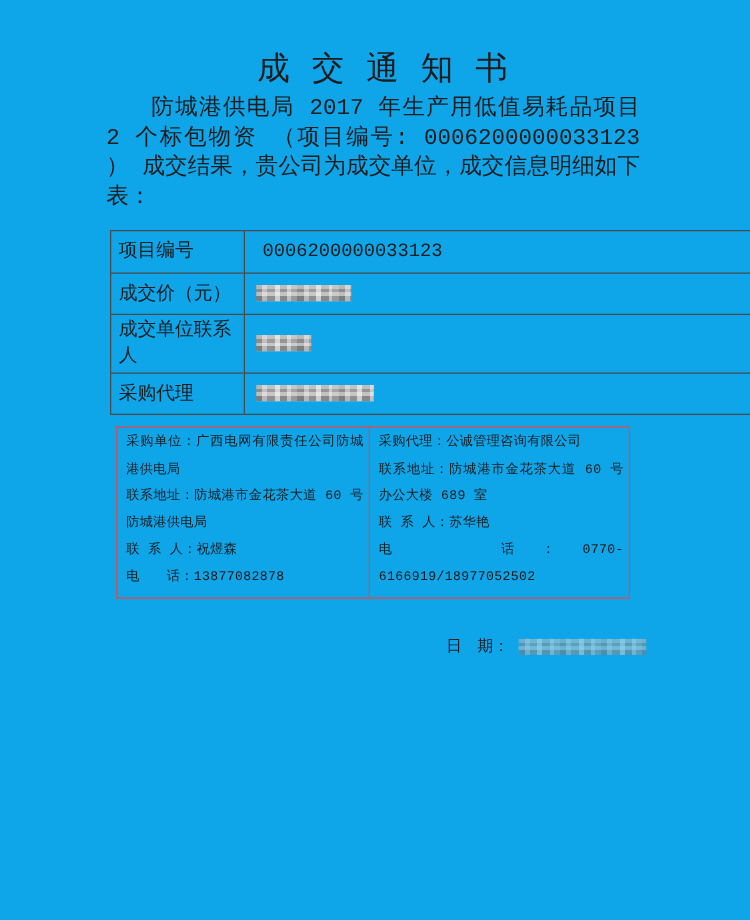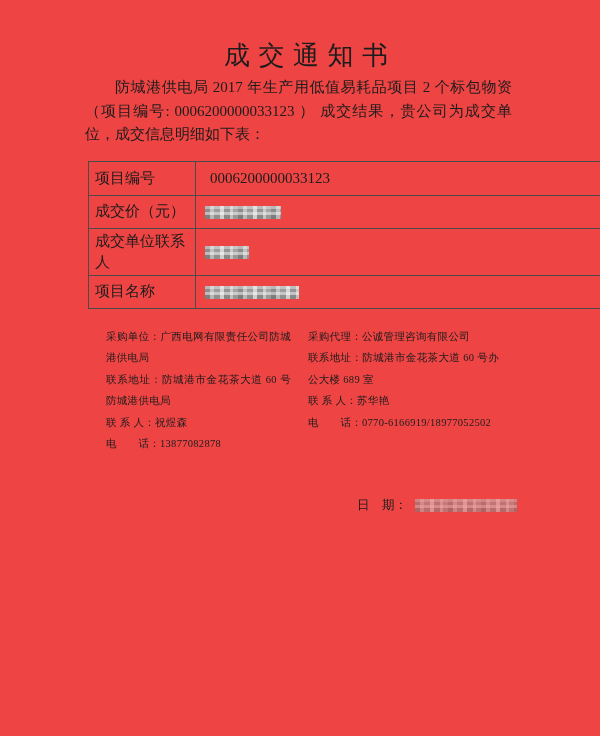--- a/index.html
+++ b/index.html
@@ -1,21 +1,21 @@
 <!DOCTYPE html>
 <html><head>
 <meta charset="utf-8">
 <style>
   html,body{margin:0;padding:0;background:#ffffff;}
   .page{
     position:relative;
     width:600px;height:736px;
-    background:#ef4444;
+    background:#0ea5e9;
     color:#1c1c1c;
-    font-family:Liberation Serif, serif;
+    font-family:Liberation Mono, monospace;
     overflow:hidden;
     box-sizing:border-box;
     padding:40px 72px 0 85px;
   }
   .doc-title{
     margin:0 0 4px 0;
     text-align:center;
     font-size:26px;
     font-weight:500;
     line-height:32px;
@@ -31,21 +31,21 @@
   }
   .proj-line .value{ margin-left:15px; letter-spacing:0.5px; }
   .recipient{
     margin-top:6px;
     font-size:14.5px;
     font-weight:bold;
     line-height:20px;
   }
   .para{
     margin:2px 16px 0 0;
-    font-size:15px;
+    font-size:18px;
     line-height:23.5px;
     text-align:justify;
     text-indent:2em;
   }
   .para.second{ margin-top:24px; }
 
   table{ border-collapse:collapse; }
   .award-table{
     margin:14px 0 0 3px;
     width:514px;
@@ -79,21 +79,21 @@
   .mosaic.phone{ width:94px; }
   .mosaic.date{ width:102px; opacity:.55; }
 
   .contact-table{
     margin:9px 0 0 8px;
     width:410px;
     table-layout:fixed;
     font-size:10.5px;
   }
   .contact-table td{
-    border:6px solid #ef4444;
+    border:1px solid #ef4444;
     vertical-align:top;
     padding:2px 4px 5px 7px;
     line-height:21.5px;
     letter-spacing:0.3px;
   }
   .contact-table col.cl{ width:202px; }
   .contact-table col.cr{ width:208px; }
   .contact-line{ text-align:justify; }
 
   .date-line{
@@ -127,21 +127,21 @@
     </tr>
     <tr class="r4">
       <td>成交价（元）</td>
       <td class="val"><span class="mosaic price"></span></td>
     </tr>
     <tr class="r5">
       <td>成交单位联系人</td>
       <td class="val"><span class="mosaic name"></span></td>
     </tr>
     <tr class="r6">
-      <td>项目名称</td>
+      <td>采购代理</td>
       <td class="val"><span class="mosaic phone"></span></td>
     </tr>
   </tbody>
     </table>
 
 
   <table class="contact-table">
     <colgroup>
         <col class="cl">
         <col class="cr">

